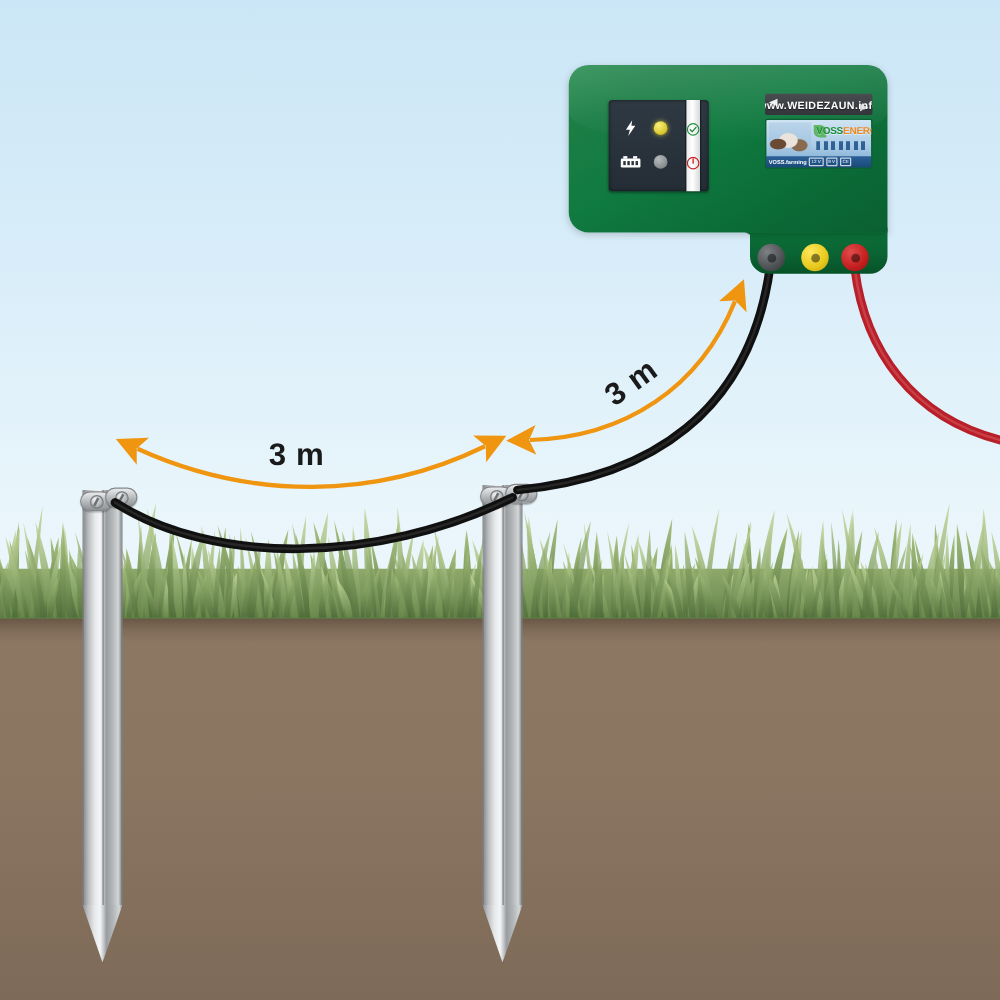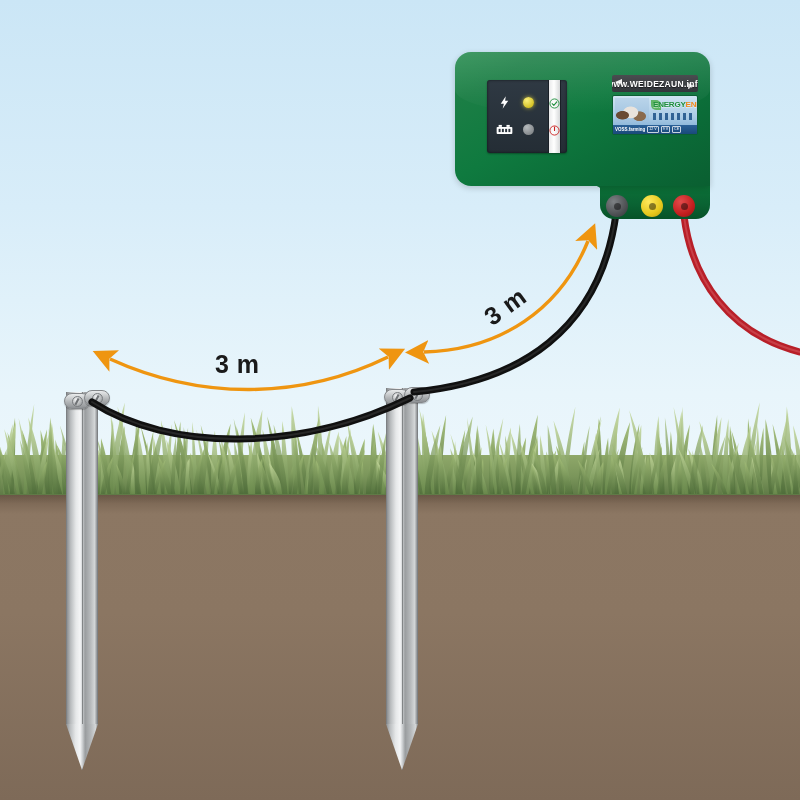--- a/index.html
+++ b/index.html
@@ -612,21 +612,21 @@
     <div class="label-url">
       <span class="arr arr-l"></span>
       <span class="arr arr-r"></span>
       <span class="u-txt">www.WEIDEZAUN.info</span>
     </div>
 
     <div class="label-prod">
       <div class="prod-animals"></div>
       <div class="prod-leaf"></div>
       <div class="prod-title">
-        <span class="g">ENERGY</span><span class="e">ENERGY 8</span>
+        <span class="g">VOSS</span><span class="e">ENERGY 8</span>
       </div>
       <div class="prod-fence"></div>
       <div class="prod-bar">
         <span class="brand">VOSS.farming</span>
         <span class="chip">12 V</span>
         <span class="chip">9 V</span>
         <span class="chip">CE</span>
       </div>
     </div>
   </div>

